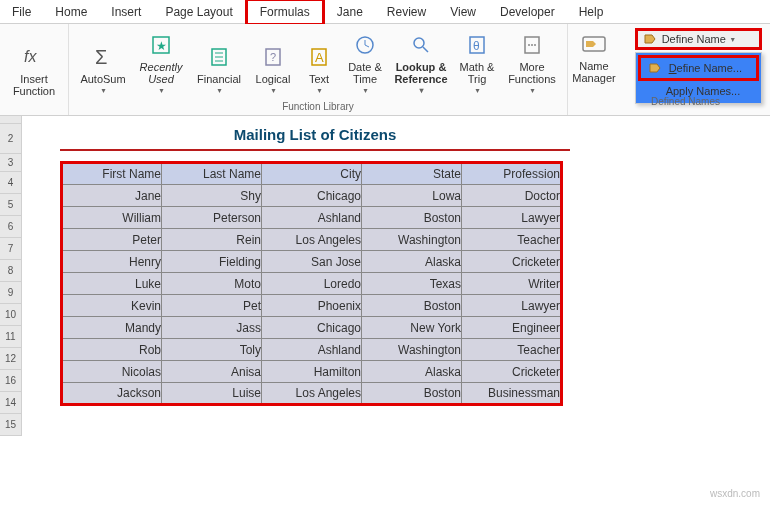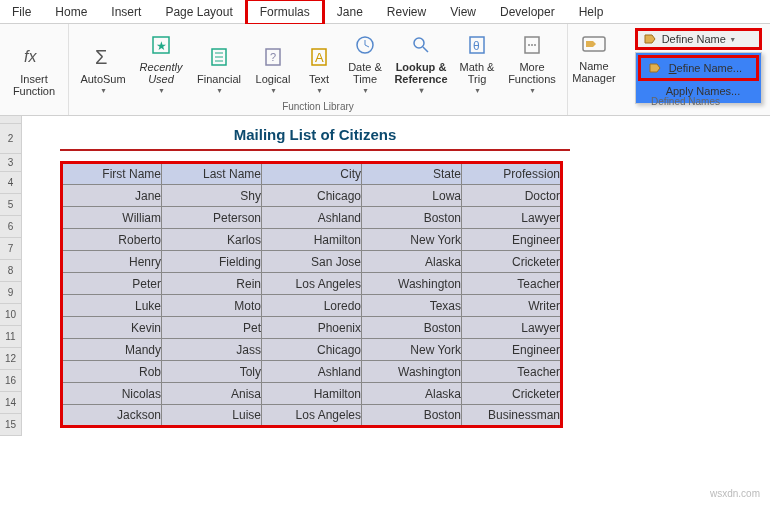--- a/index.html
+++ b/index.html
@@ -258,41 +258,34 @@
             <td>Doctor</td>
           </tr>
           <tr>
             <td>William</td>
             <td>Peterson</td>
             <td>Ashland</td>
             <td>Boston</td>
             <td>Lawyer</td>
           </tr>
           <tr>
-            <td>Roberto</td>
-            <td>Karlos</td>
-            <td>Hamilton</td>
-            <td>New York</td>
-            <td>Engineer</td>
+            <td>Peter</td>
+            <td>Rein</td>
+            <td>Los Angeles</td>
+            <td>Washington</td>
+            <td>Teacher</td>
           </tr>
           <tr>
             <td>Henry</td>
             <td>Fielding</td>
             <td>San Jose</td>
             <td>Alaska</td>
             <td>Cricketer</td>
           </tr>
           <tr>
-            <td>Peter</td>
-            <td>Rein</td>
-            <td>Los Angeles</td>
-            <td>Washington</td>
-            <td>Teacher</td>
-          </tr>
-          <tr>
             <td>Luke</td>
             <td>Moto</td>
             <td>Loredo</td>
             <td>Texas</td>
             <td>Writer</td>
           </tr>
           <tr>
             <td>Kevin</td>
             <td>Pet</td>
             <td>Phoenix</td>

